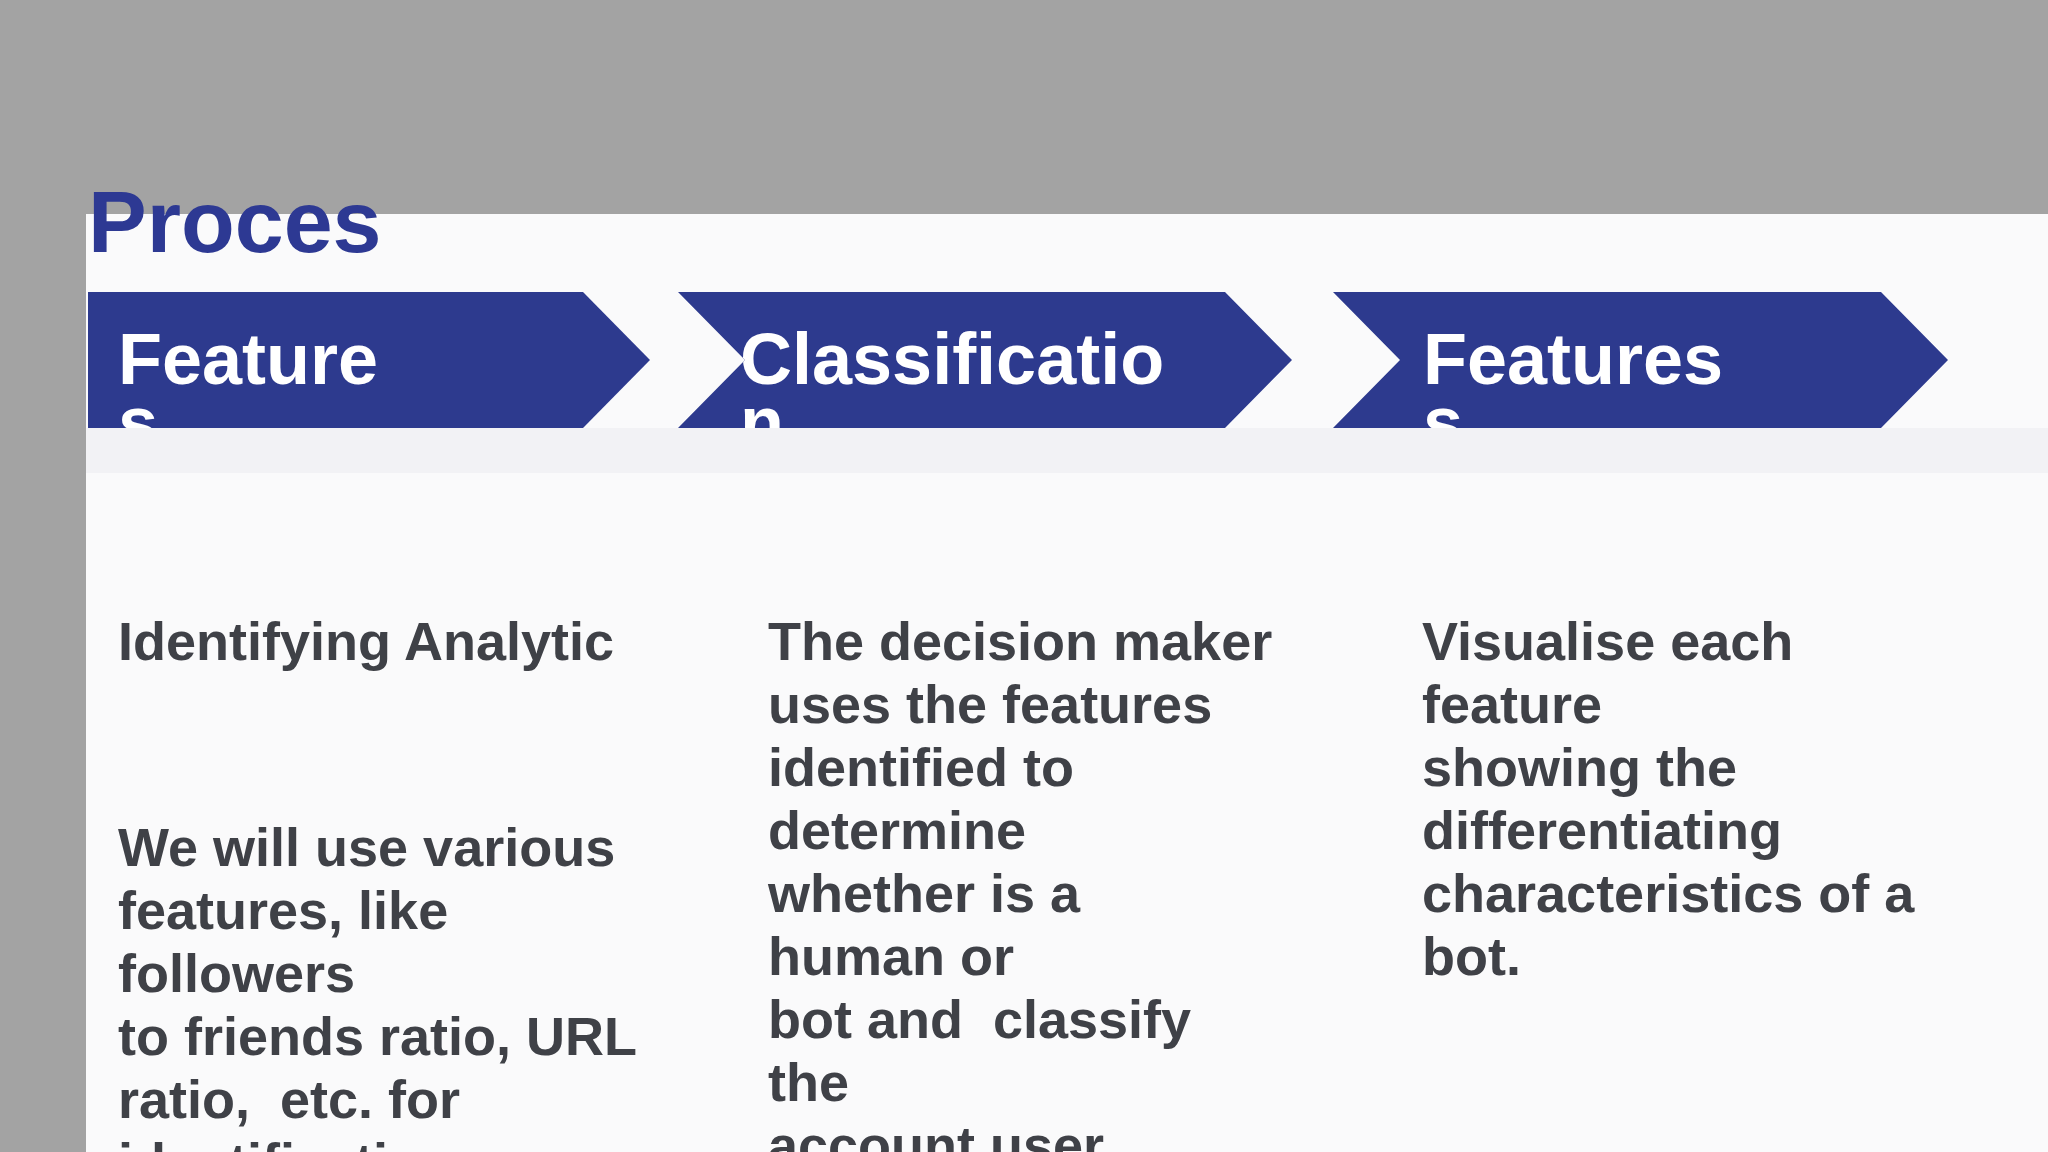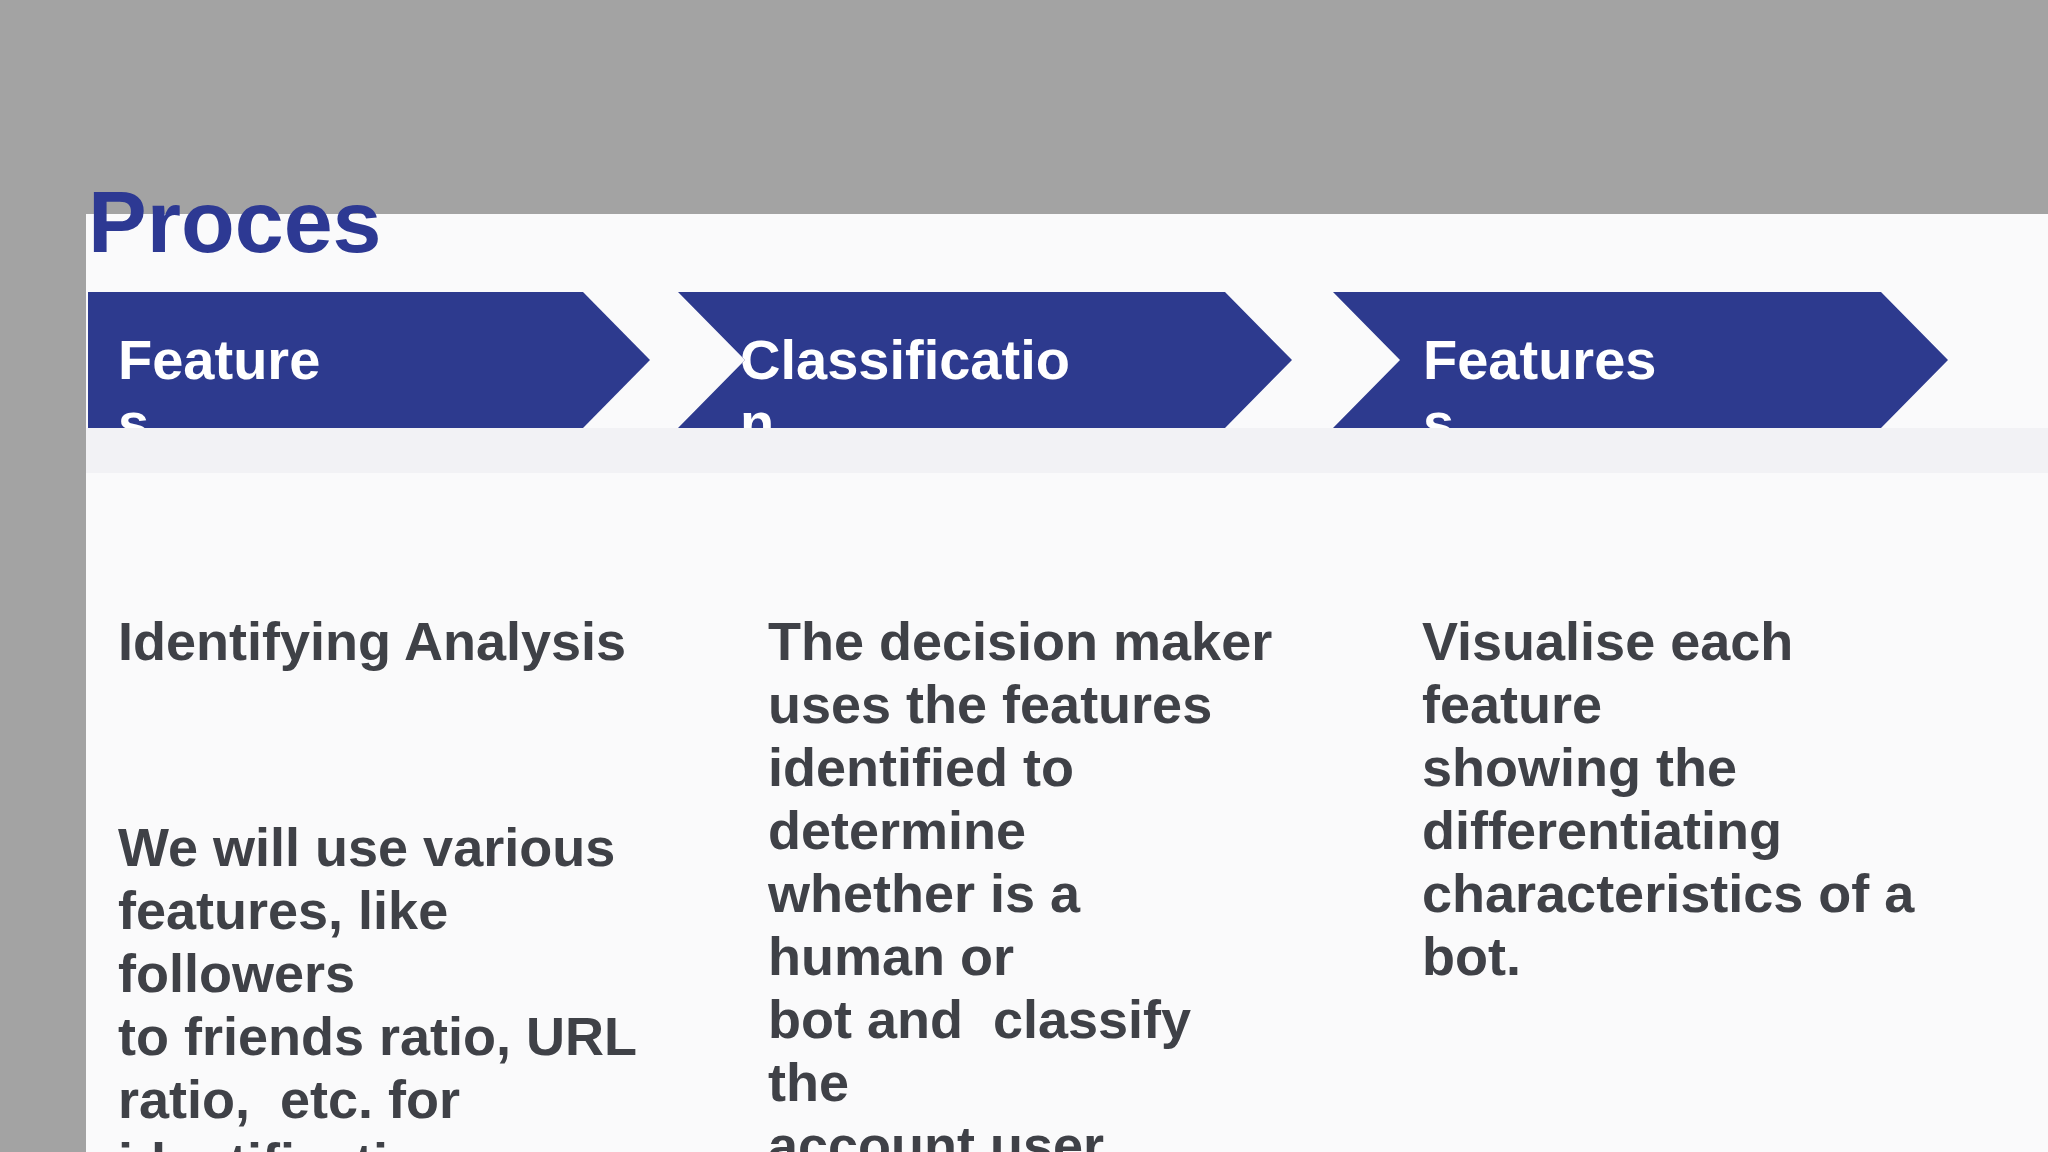--- a/index.html
+++ b/index.html
@@ -44,21 +44,21 @@
     left:678px;width:614px;
     clip-path:polygon(0 0,547px 0,614px 68px,547px 136px,0 136px,67px 68px);
   }
   .arrow-3{
     left:1333px;width:615px;
     clip-path:polygon(0 0,548px 0,615px 68px,548px 136px,0 136px,67px 68px);
   }
   .arrow-label{
     position:absolute;top:0;left:0;right:0;bottom:0;
     padding-top:36px;box-sizing:border-box;
-    font-size:56px;font-weight:bold;line-height:63px;
+    font-size:72px;font-weight:bold;line-height:63px;
     color:#ffffff;white-space:pre-wrap;
   }
   .arrow-1 .arrow-label{padding-left:30px;}
   .arrow-2 .arrow-label{padding-left:62px;}
   .arrow-3 .arrow-label{padding-left:90px;}
   .col{
     position:absolute;top:484px;
     font-size:54px;font-weight:bold;line-height:63px;
     color:var(--body,#3f4147);
     white-space:pre-wrap;
@@ -87,21 +87,21 @@
   <div class="arrow arrow-2">
     <div class="arrow-label">Classificatio
 n</div>
   </div>
   <div class="arrow arrow-3">
     <div class="arrow-label">Features
 s</div>
   </div>
 
   <div class="col col-1">
-    <p>Identifying Analysis</p>
+    <p>Identifying Analytic</p>
     <p>We will use various
 features, like followers
 to friends ratio, URL
 ratio,  etc. for
 identification.</p>
   </div>
 
   <div class="col col-2">
     <p>The decision maker
 uses the features

